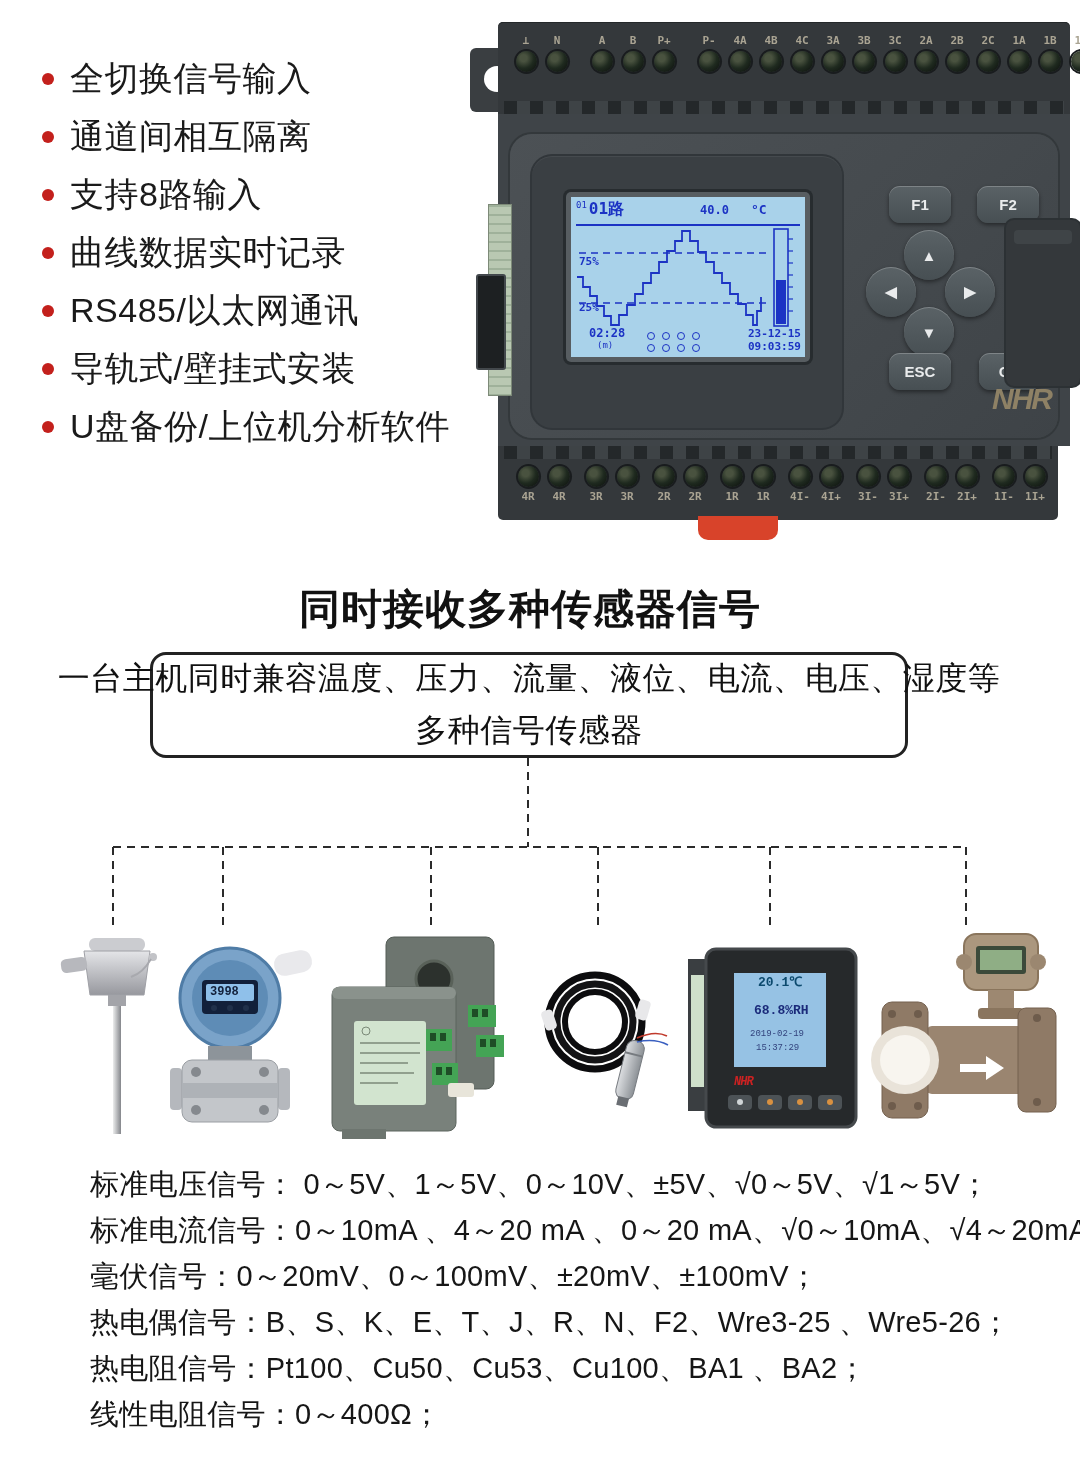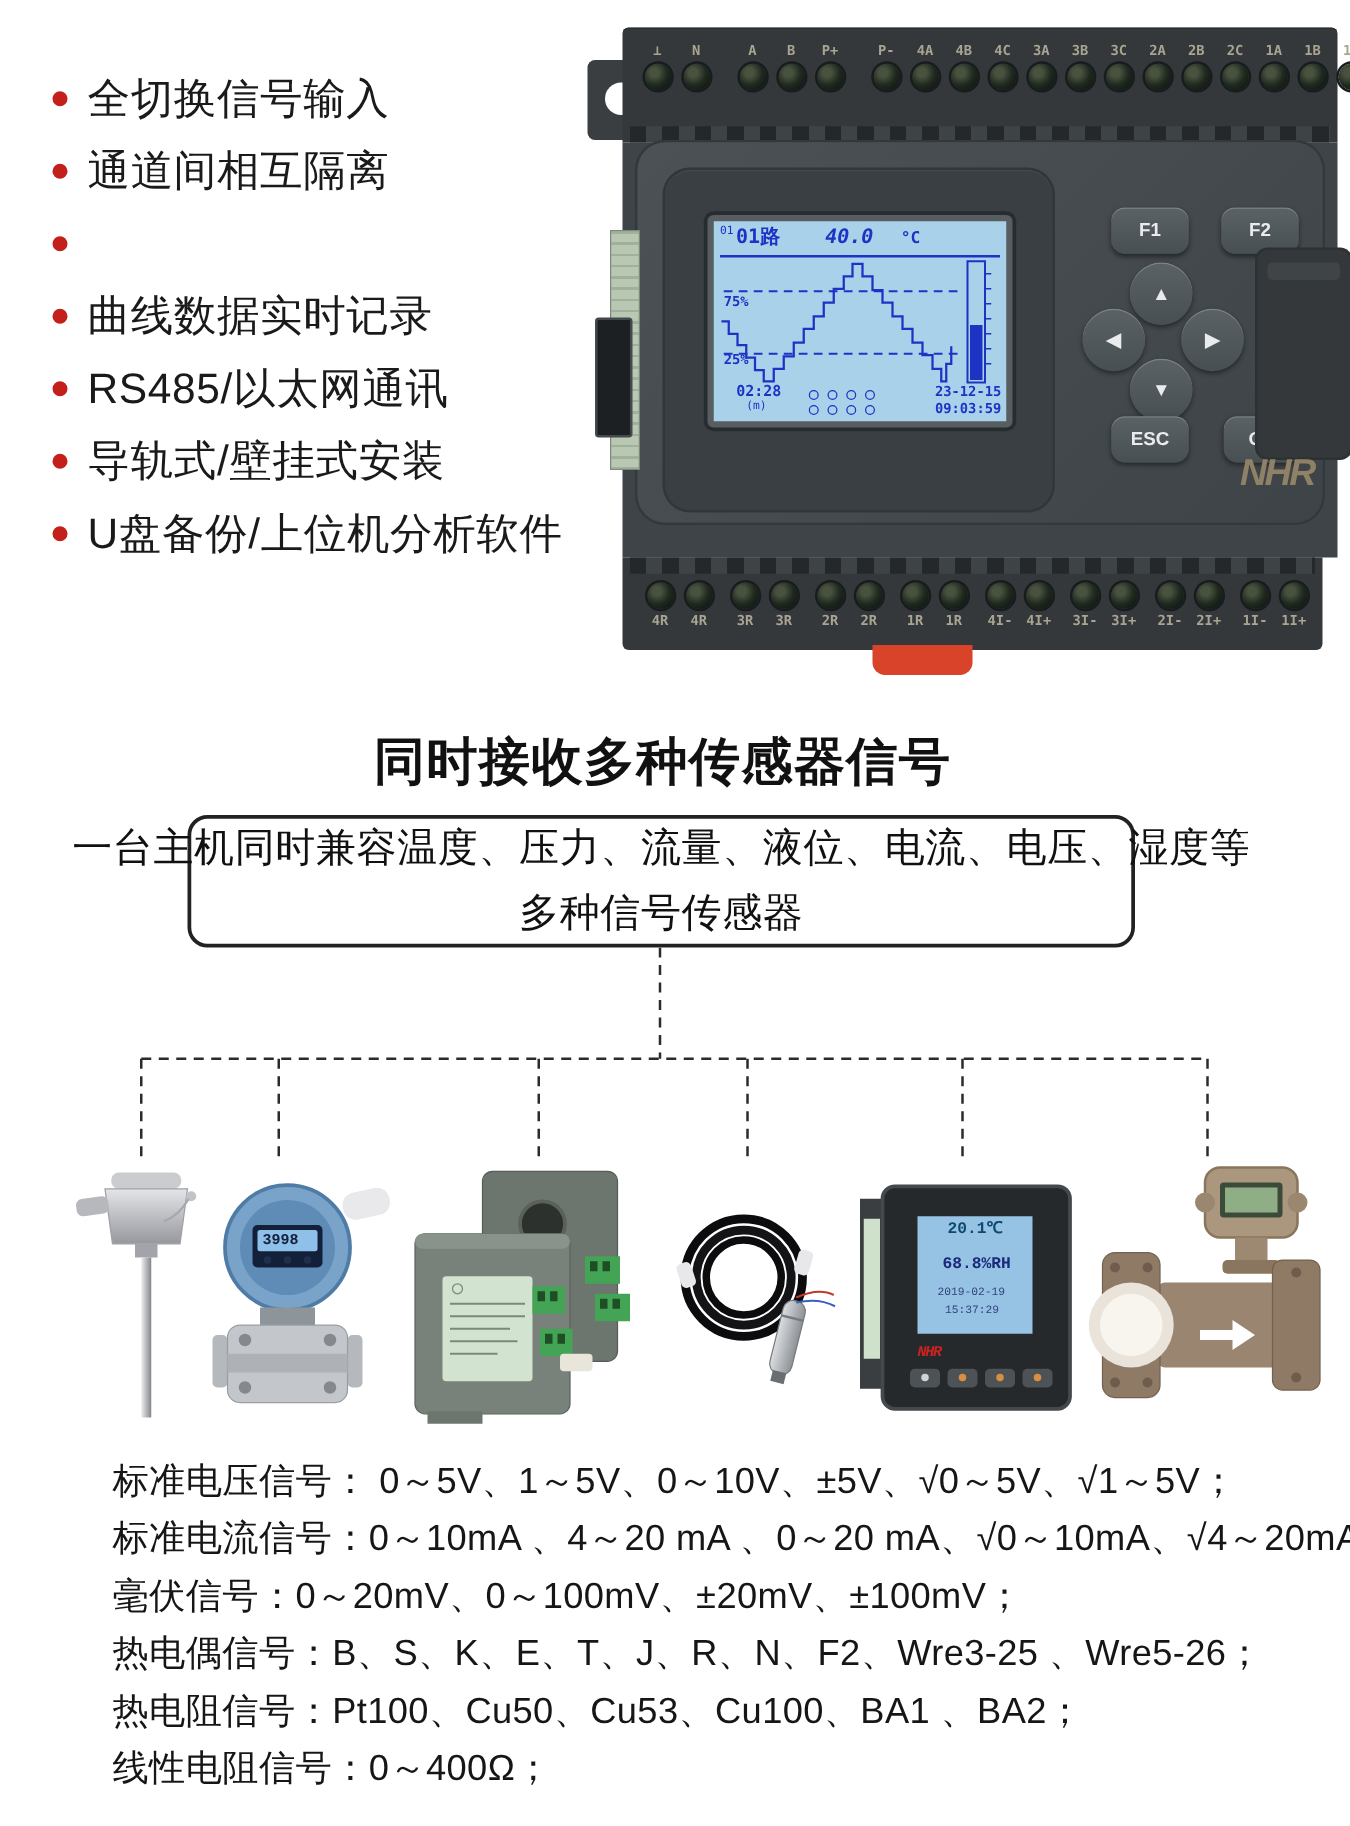--- a/index.html
+++ b/index.html
@@ -28,38 +28,38 @@
   .term-row.bottom{left:16px;top:20px;justify-content:center;}
   .tcell{width:28px;display:flex;flex-direction:column;align-items:center;margin-right:3px;}
   .term-row.top .tcell:nth-child(2),.term-row.top .tcell:nth-child(5){margin-right:17px;}
   .term-row.bottom .tcell:nth-child(even){margin-right:9px;}
   .tlabel{font-family:"DejaVu Sans Mono",monospace;font-size:11px;font-weight:bold;color:#aaa493;line-height:14px;white-space:nowrap;}
   .tscrew{width:21px;height:21px;border-radius:50%;margin-top:3px;
           background:radial-gradient(circle at 36% 34%,#49523f 0 18%,#1f2a1f 52%,#0a0d0b 100%);
           box-shadow:0 0 0 2px #191c1e;}
   .term-row.bottom .tscrew{margin-top:0;margin-bottom:3px;}
   .dev-body{position:absolute;left:28px;top:92px;width:572px;height:332px;background:#3f4448;}
-  .dev-panel{position:absolute;left:12px;top:0;width:548px;height:304px;border-radius:22px;
+  .dev-panel{position:absolute;left:12px;top:20px;width:548px;height:304px;border-radius:22px;
              background:linear-gradient(135deg,#4c5155 0%,#454a4e 55%,#3e4347 100%);
              box-shadow:0 0 0 2px #33383b;}
   .side-label{position:absolute;left:-22px;top:70px;width:22px;height:190px;background:#b9c8b2;
               border:1px solid #7d8a78;
               background-image:repeating-linear-gradient(180deg,#9fb19a 0 2px,transparent 2px 9px);}
   .side-port{position:absolute;left:-34px;top:140px;width:26px;height:92px;background:#1d2022;border:2px solid #43484c;border-radius:3px;}
   .display-region{position:absolute;left:22px;top:22px;width:310px;height:272px;border-radius:20px;
                   background:#3a3f43;box-shadow:0 0 0 2px #31363a, 0 1px 0 rgba(255,255,255,.06) inset;}
   .lcd-frame{position:absolute;left:34px;top:36px;width:244px;height:170px;background:#575d61;border-radius:5px;
              box-shadow:0 0 0 3px #272c2f;}
   .lcd{position:absolute;left:5px;top:5px;width:234px;height:160px;background:#a9d2ea;overflow:hidden;
        font-family:"DejaVu Sans Mono",monospace;color:#1c33c4;}
   .lcd-header{position:absolute;left:5px;top:2px;right:5px;height:25px;border-bottom:2px solid #1c33c4;
               display:flex;align-items:baseline;}
   .lcd-sup{font-size:9px;align-self:flex-start;margin-top:1px;}
   .lcd-ch{font-size:16px;font-weight:bold;margin-left:2px;}
-  .lcd-val{font-size:16px;font-weight:bold;margin-left:36px;font-style:italic;}
+  .lcd-val{font-size:12px;font-weight:bold;margin-left:76px;}
   .lcd-unit{font-size:13px;font-weight:bold;margin-left:22px;}
   .lcd-chart{position:absolute;left:6px;top:30px;}
   .lcd-pct{position:absolute;left:8px;font-size:11px;font-weight:bold;}
   .lcd-foot{position:absolute;left:6px;right:4px;bottom:2px;height:28px;display:flex;justify-content:space-between;margin-left:12px;}
   .lcd-elapsed{font-size:12px;font-weight:bold;line-height:13px;}
   .lcd-eunit{font-size:9px;padding-left:8px;}
   .lcd-dots{display:flex;flex-direction:column;justify-content:flex-end;gap:4px;padding-bottom:3px;margin-left:-26px;}
   .dotrow{display:flex;gap:7px;}
   .dotrow i{width:6px;height:6px;border:1.5px solid #1c33c4;border-radius:50%;display:block;}
   .lcd-dt{text-align:right;font-size:11px;font-weight:bold;line-height:13px;}
@@ -98,20 +98,21 @@
       <div class="feature-item">
       <span class="bullet"></span>
       <span class="feature-text">全切换信号输入</span>
     </div>
       <div class="feature-item">
       <span class="bullet"></span>
       <span class="feature-text">通道间相互隔离</span>
     </div>
       <div class="feature-item">
       <span class="bullet"></span>
+      <span class="feature-text">支持8路输入</span>
     </div>
       <div class="feature-item">
       <span class="bullet"></span>
       <span class="feature-text">曲线数据实时记录</span>
     </div>
       <div class="feature-item">
       <span class="bullet"></span>
       <span class="feature-text">RS485/以太网通讯</span>
     </div>
       <div class="feature-item">

